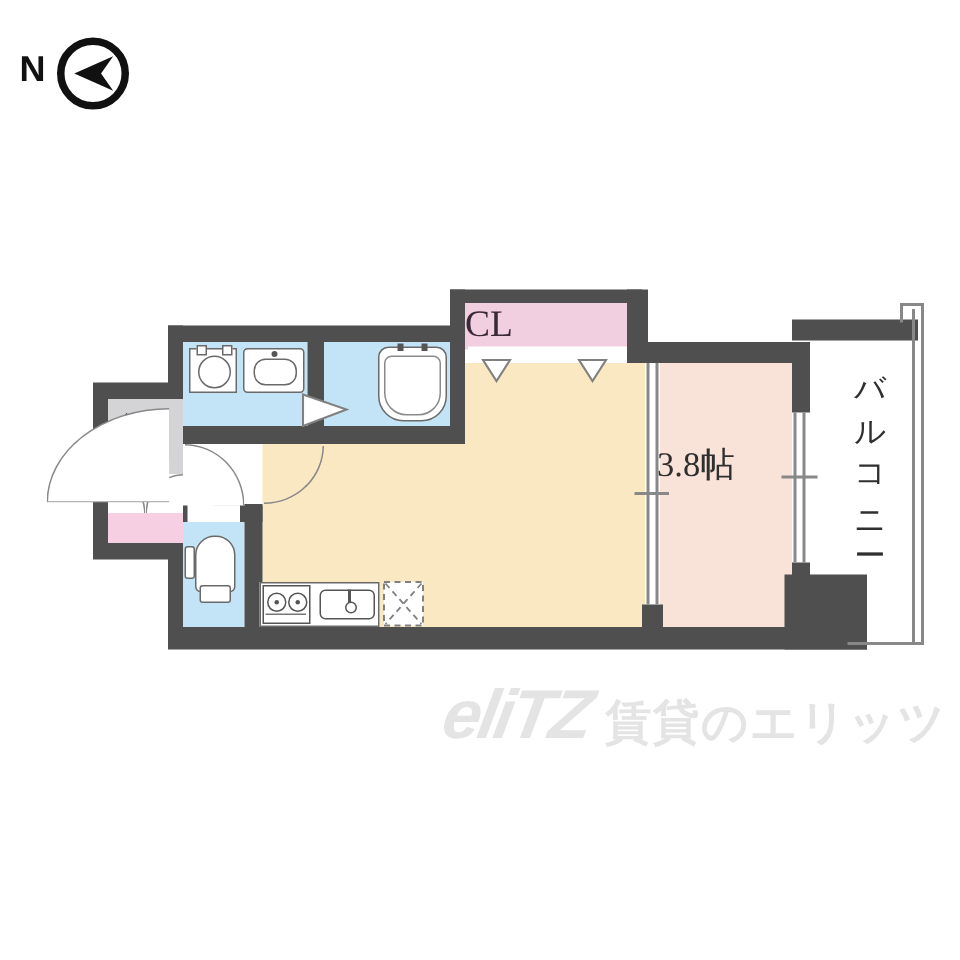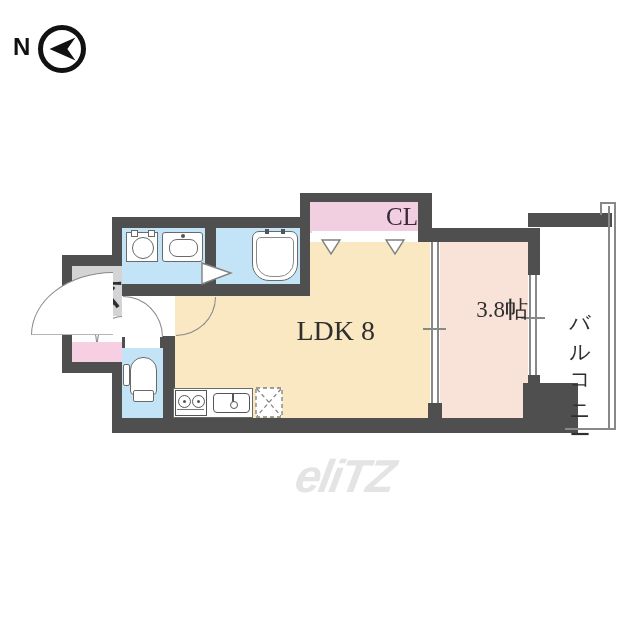--- a/index.html
+++ b/index.html
@@ -2,21 +2,21 @@
 <html style="--wall: #4F4F4F; --line: #888888; --label: #2F2F2F; --watermark: #E4E4E4; --compass: #111111;"><head>
 <meta charset="utf-8">
 <style>
   html,body{margin:0;padding:0;background:#ffffff;}
   .screen{position:relative;width:640px;height:640px;background:#fff;overflow:hidden;
           font-family:"Liberation Serif","DejaVu Serif",serif;}
   .abs{position:absolute;}
   .wall{position:absolute;background:var(--wall);}
   .room{position:absolute;}
   .thinline{position:absolute;background:var(--line);}
-  .roomlabel{position:absolute;color:var(--label);text-align:right;line-height:1.15;}
+  .roomlabel{position:absolute;color:var(--label);text-align:left;line-height:1.15;}
   
   .compass-n{position:absolute;left:13px;top:33px;font-family:"Liberation Sans","DejaVu Sans",sans-serif;
              font-weight:bold;font-size:24px;color:var(--compass);}
   .compass-circle{position:absolute;left:38px;top:25px;width:38px;height:38px;border:5px solid var(--compass);
                   border-radius:50%;background:#fff;}
   .compass-arrow{position:absolute;left:6px;top:7px;width:27px;height:24px;background:var(--compass);
                  clip-path:polygon(2% 50%,98% 2%,68% 50%,98% 98%);}
   
   .arc{position:absolute;background:transparent;}
   .arc-entrance{border-top:1.6px solid var(--line);border-left:1.6px solid var(--line);
@@ -172,24 +172,24 @@
     <div class="thinline" style="left:535px;top:275px;width:1.6px;height:100px;"></div>
     <div class="thinline" style="left:521px;top:317px;width:24px;height:1.6px;"></div>
 
     <div class="thinline" style="left:608px;top:206px;width:1.6px;height:224px;"></div>
     <div class="thinline" style="left:614px;top:202px;width:1.6px;height:228px;"></div>
     <div class="thinline" style="left:600px;top:202px;width:16px;height:1.6px;"></div>
     <div class="thinline" style="left:600px;top:202px;width:1.6px;height:13px;"></div>
     <div class="thinline" style="left:565px;top:428px;width:50px;height:1.6px;"></div>
 
     <div class="roomlabel" style="left:310px;top:203px;width:108px;font-size:25px;color:#3a2a38;">CL</div>
-    <div class="roomlabel" style="left:245px;top:315px;width:130px;font-size:28px;">LDK 8</div>
     <div class="roomlabel" style="left:438px;top:297px;width:90px;font-size:23px;">
       <div>3.8帖</div>
     </div>
     <div class="roomlabel vtext" style="left:558px;top:235px;width:34px;height:195px;font-size:21px;">バルコニー</div>
   </div>
 
   <div class="watermark">
     <span class="logo">eliTZ</span>
+    <span class="wtext">賃貸のエリッツ</span>
   </div>
 
 </div>
 
 </body></html>

